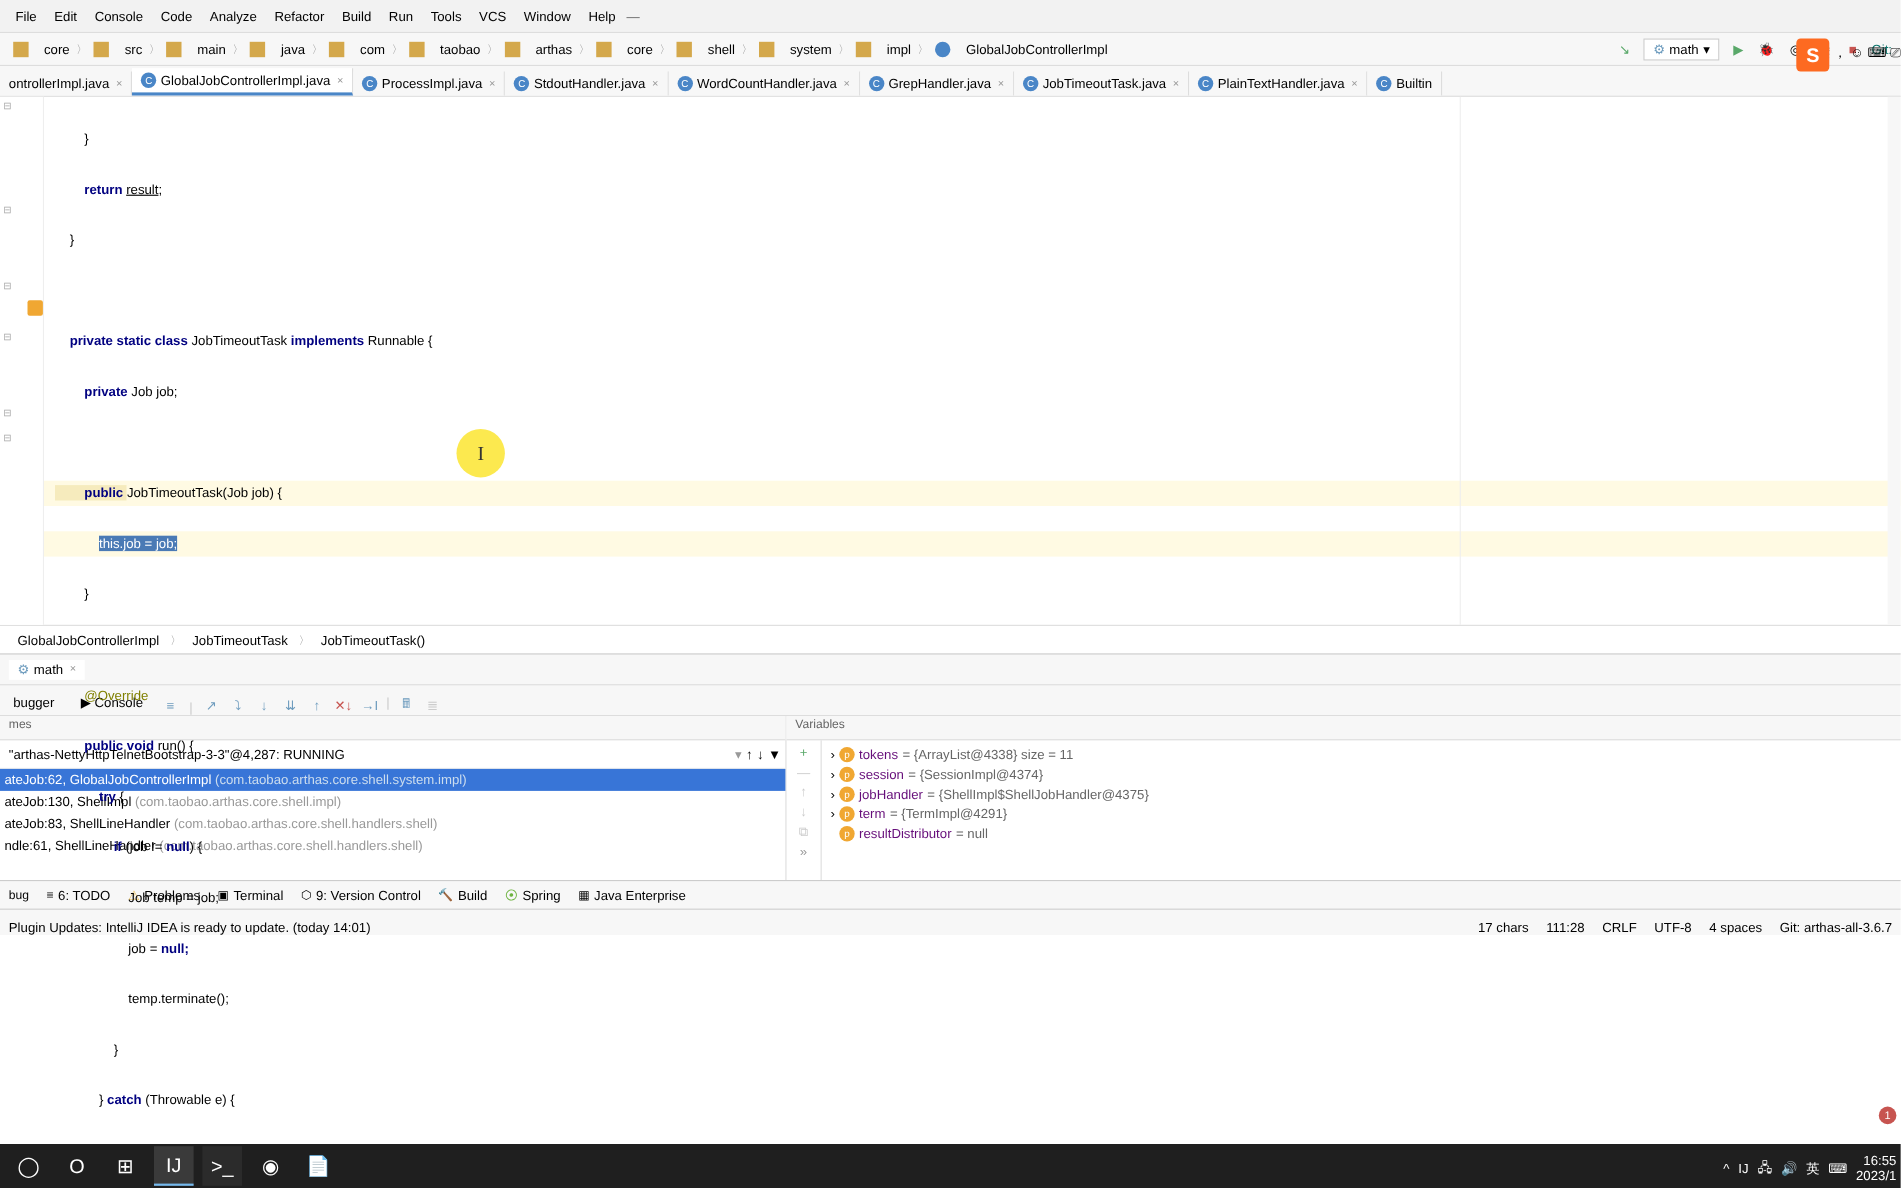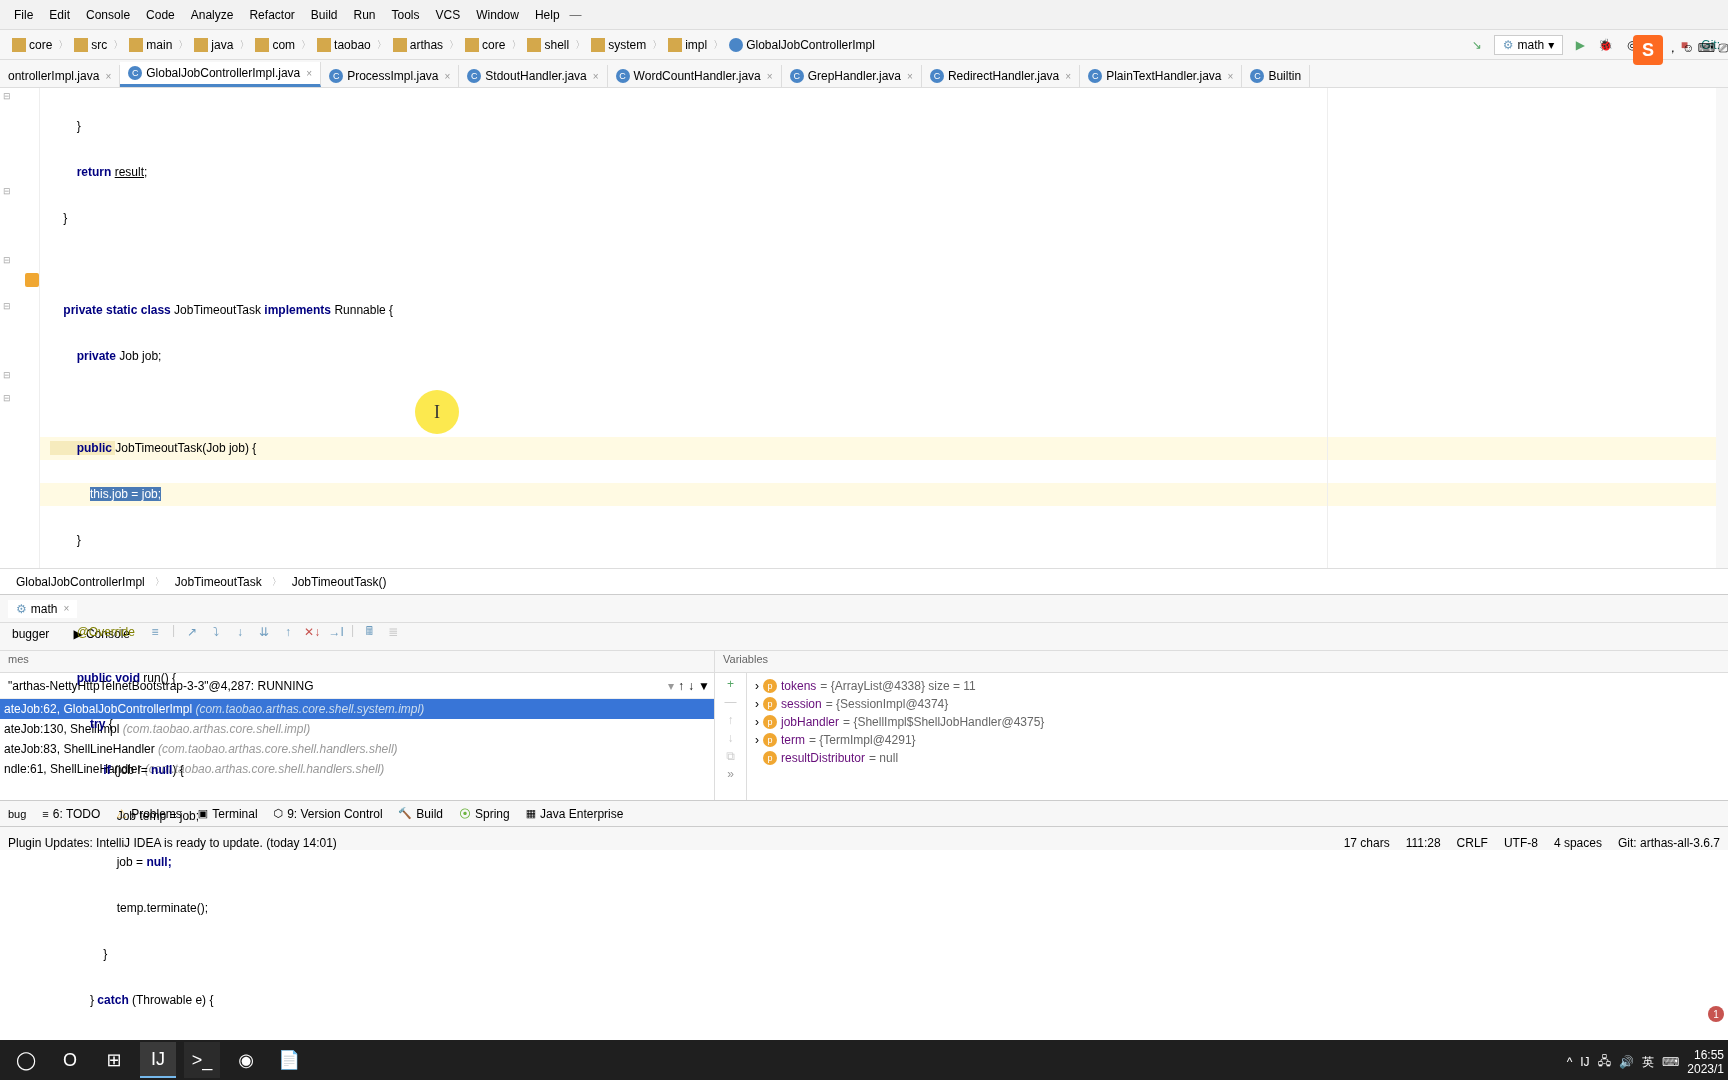--- a/index.html
+++ b/index.html
@@ -5,21 +5,21 @@
 *{margin:0;padding:0;box-sizing:border-box;font-family:"Segoe UI",Arial,sans-serif;font-size:12px}
 body{width:1728px;height:1080px;background:#fff;overflow:hidden;position:relative}
 .titlebar{height:30px;background:#f2f2f2;display:flex;align-items:center;padding:0 8px;border-bottom:1px solid #ddd}
 .menu{display:flex;gap:4px}
 .menu-item{padding:4px 6px;cursor:pointer}
 .title-text{flex:1;text-align:center;color:#666;font-size:11px}
 .win-ctrl{display:flex;gap:12px;padding-right:8px}
 .win-btn{width:20px;text-align:center;color:#666}
 .toolbar{height:30px;background:#f7f7f7;display:flex;align-items:center;padding:0 8px;border-bottom:1px solid #ddd;gap:4px}
 .breadcrumb{display:flex;align-items:center;gap:2px;flex:1}
-.bc-item{display:flex;align-items:flex-end;gap:3px;padding:2px 4px}
+.bc-item{display:flex;align-items:flex-end;gap:14px;padding:2px 4px}
 .bc-icon{width:14px;height:14px;display:inline-block}
 .folder-icon{background:#d4a84b}
 .class-icon{background:#4a86c7;border-radius:50%}
 .chev{color:#999;font-size:10px}
 .right-tools{display:flex;align-items:center;gap:8px}
 .run-config{border:1px solid #ccc;padding:2px 8px;background:#fff;display:flex;align-items:center;gap:4px}
 .icon-btn{width:18px;height:18px;display:flex;align-items:center;justify-content:center}
 .play{color:#59a869}
 .bug{color:#59a869}
 .stop{color:#c75450}
@@ -44,33 +44,33 @@
 .selected{background:#4a7ab5;color:#fff}
 .underline{text-decoration:underline}
 .cursor-circle{position:absolute;left:375px;top:302px;width:44px;height:44px;background:#fce94f;border-radius:50%;display:flex;align-items:center;justify-content:center;z-index:10}
 .cursor-circle::after{content:"I";font-family:serif;font-size:18px;color:#333}
 .right-margin{position:absolute;right:400px;top:0;width:1px;height:100%;background:#eee}
 .error-stripe{position:absolute;right:0;top:0;width:12px;height:100%;background:#f7f7f7}
 .crumb-bar{height:26px;background:#fff;border-top:1px solid #ddd;display:flex;align-items:center;padding:0 10px;gap:4px}
 .crumb-item{padding:2px 6px}
 .run-tab-bar{height:28px;background:#f7f7f7;border-top:1px solid #ccc;display:flex;align-items:center;padding:0 8px}
 .run-tab{display:flex;align-items:center;gap:4px;padding:2px 8px;background:#fff}
-.debug-toolbar{height:28px;background:#f7f7f7;border-top:1px solid #ddd;display:flex;align-items:flex-start;gap:8px;padding:0 4px}
+.debug-toolbar{height:28px;background:#f7f7f7;border-top:1px solid #ddd;display:flex;align-items:flex-end;gap:8px;padding:0 4px}
 .debug-tab{padding:4px 8px}
 .debug-icons{display:flex;gap:6px}
 .debug-icon{width:18px;height:18px;display:flex;align-items:center;justify-content:center;color:#6e9cbe}
 .panels{display:flex;height:150px;border-top:1px solid #ddd}
 .frames-panel{width:715px;border-right:1px solid #ddd;display:flex;flex-direction:column}
 .panel-header{height:22px;background:#f7f7f7;padding:2px 8px;font-size:11px;color:#666;border-bottom:1px solid #ddd}
 .thread-row{height:26px;display:flex;align-items:center;padding:0 4px;border-bottom:1px solid #eee}
 .thread-select{flex:1;padding:2px 4px}
 .thread-btns{display:flex;gap:4px}
 .frame-row{padding:3px 4px;font-size:12px}
 .frame-row.selected-frame{background:#3875d7;color:#fff}
-.frame-gray{color:#999;font-style:italic}
+.frame-gray{color:#999;}
 .frame-row.selected-frame .frame-gray{color:#cde}
 .vars-panel{flex:1;display:flex;flex-direction:column}
 .var-controls{width:32px;border-right:1px solid #ddd;display:flex;flex-direction:column;align-items:center;gap:4px;padding-top:4px}
 .vars-body{display:flex;flex:1}
 .var-list{flex:1;padding:4px}
 .var-row{padding:2px 4px;display:flex;align-items:center;gap:4px}
 .var-icon{width:14px;height:14px;background:#f0a732;border-radius:50%;display:inline-flex;align-items:center;justify-content:center;color:#fff;font-size:9px}
 .var-name{color:#660e7a}
 .var-val{color:#666}
 .bottom-bar{height:26px;background:#f7f7f7;border-top:1px solid #ccc;display:flex;align-items:center;padding:0 8px;gap:16px}
@@ -213,21 +213,21 @@
       <span>WordCountHandler.java</span>
       <span class="tab-close">×</span>
     </div>
   <div class="tab">
       <span class="tab-icon">C</span>
       <span>GrepHandler.java</span>
       <span class="tab-close">×</span>
     </div>
   <div class="tab">
       <span class="tab-icon">C</span>
-      <span>RedirectHandler.java</span>
+      <span>JobTimeoutTask.java</span>
       <span class="tab-close">×</span>
     </div>
   <div class="tab">
       <span class="tab-icon">C</span>
       <span>PlainTextHandler.java</span>
       <span class="tab-close">×</span>
     </div>
   <div class="tab">
       <span class="tab-icon">C</span>
       <span>Builtin</span>

